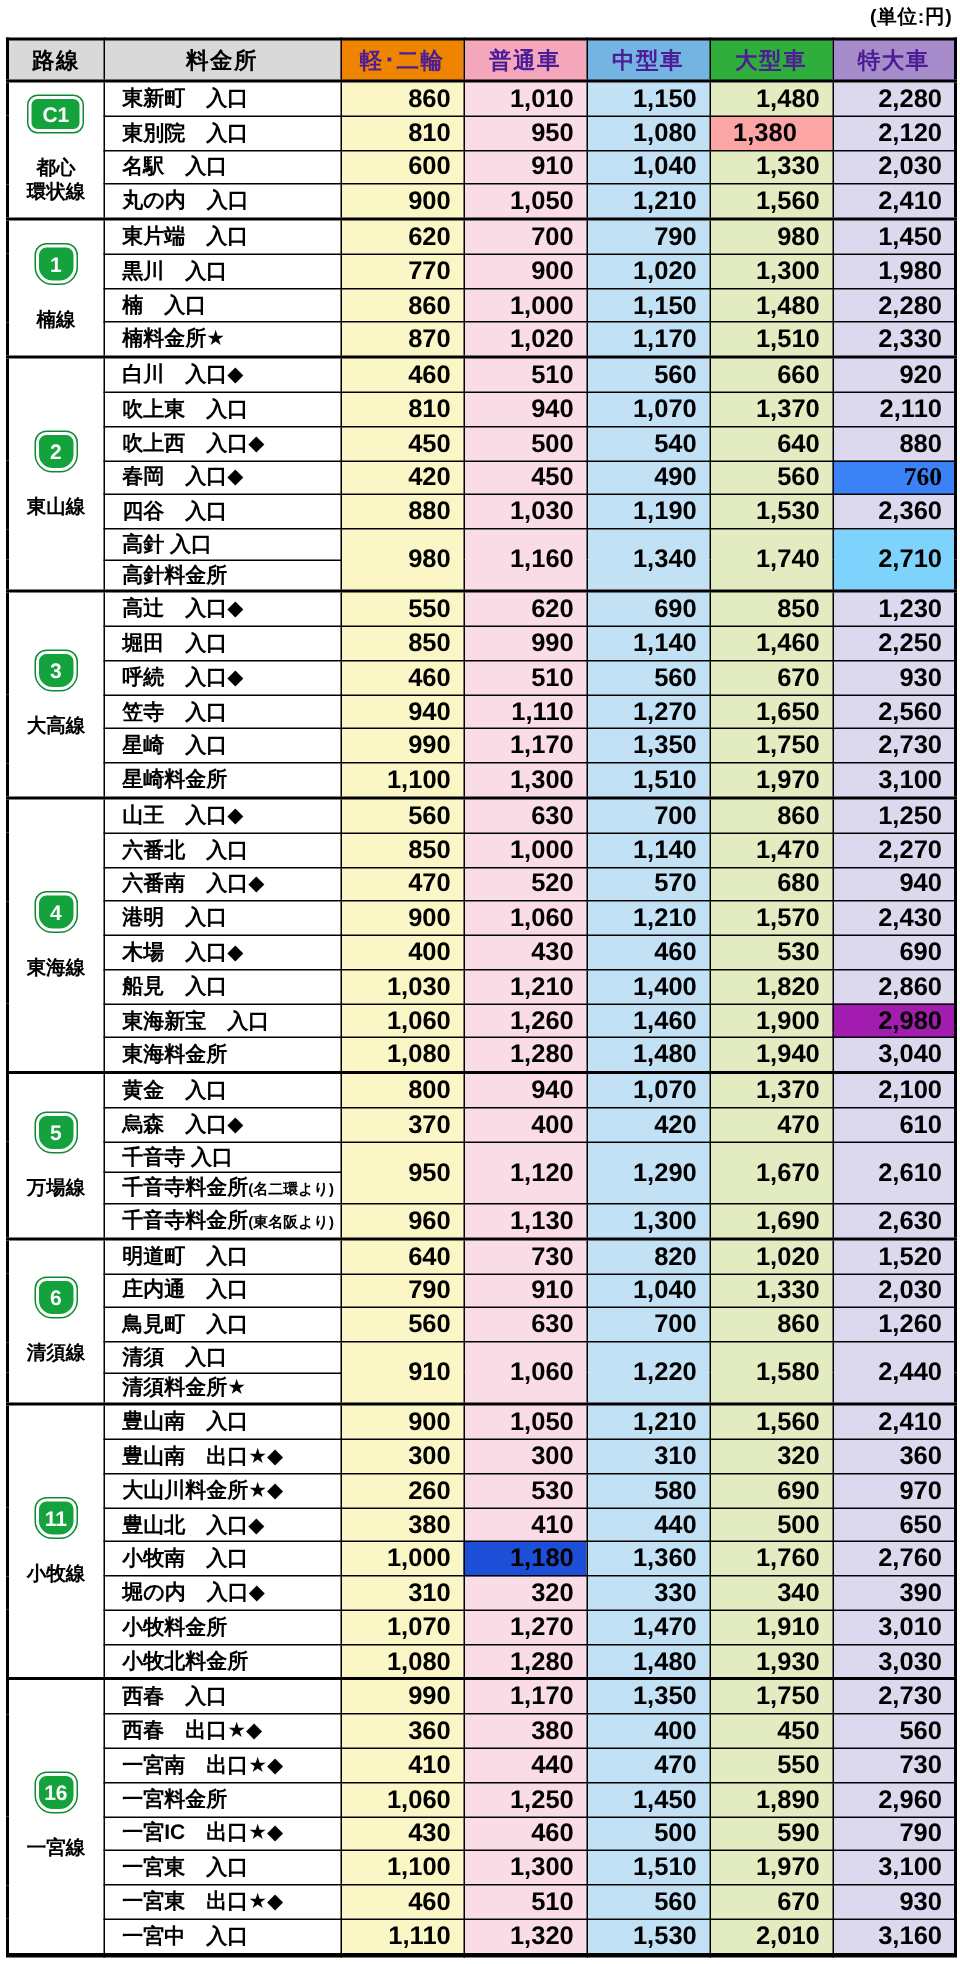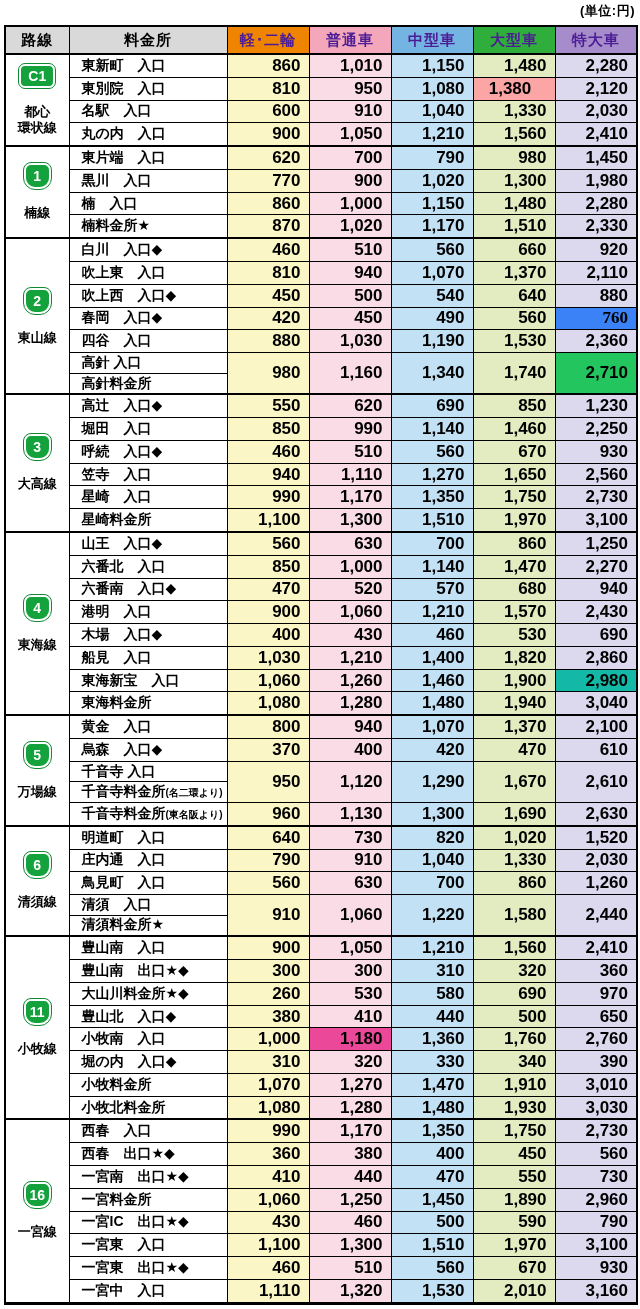--- a/index.html
+++ b/index.html
@@ -186,21 +186,21 @@
           <td class="fare-cell" style="background: rgb(194, 225, 245);">1,190</td>
           <td class="fare-cell" style="background: rgb(226, 236, 192);">1,530</td>
           <td class="fare-cell" style="background: rgb(220, 217, 238);">2,360</td>
         </tr>
         <tr>
           <td class="name-cell">高針 入口</td>
           <td class="fare-cell" rowspan="2" style="background: rgb(250, 246, 197);">980</td>
           <td class="fare-cell" rowspan="2" style="background: rgb(249, 220, 230);">1,160</td>
           <td class="fare-cell" rowspan="2" style="background: rgb(194, 225, 245);">1,340</td>
           <td class="fare-cell" rowspan="2" style="background: rgb(226, 236, 192);">1,740</td>
-          <td class="fare-cell" rowspan="2" style="background: #22c55e;">2,710</td>
+          <td class="fare-cell" rowspan="2" style="background: #7dd3fc;">2,710</td>
         </tr>
         <tr>
           <td class="name-cell">高針料金所</td>
         </tr>
         <tr>
           <td rowspan="6" class="route-cell sec"><div class="badge" style="background: rgb(20, 162, 60);">3</div><div class="line-name">大高線</div></td>
           <td class="name-cell sec">高辻　入口◆</td>
           <td class="fare-cell sec" style="background: rgb(250, 246, 197);">550</td>
           <td class="fare-cell sec" style="background: rgb(249, 220, 230);">620</td>
           <td class="fare-cell sec" style="background: rgb(194, 225, 245);">690</td>
@@ -295,21 +295,21 @@
           <td class="fare-cell" style="background: rgb(194, 225, 245);">1,400</td>
           <td class="fare-cell" style="background: rgb(226, 236, 192);">1,820</td>
           <td class="fare-cell" style="background: rgb(220, 217, 238);">2,860</td>
         </tr>
         <tr>
           <td class="name-cell">東海新宝　入口</td>
           <td class="fare-cell" style="background: rgb(250, 246, 197);">1,060</td>
           <td class="fare-cell" style="background: rgb(249, 220, 230);">1,260</td>
           <td class="fare-cell" style="background: rgb(194, 225, 245);">1,460</td>
           <td class="fare-cell" style="background: rgb(226, 236, 192);">1,900</td>
-          <td class="fare-cell" style="background: #14b8a6;">2,980</td>
+          <td class="fare-cell" style="background: #a21caf;">2,980</td>
         </tr>
         <tr>
           <td class="name-cell">東海料金所</td>
           <td class="fare-cell" style="background: rgb(250, 246, 197);">1,080</td>
           <td class="fare-cell" style="background: rgb(249, 220, 230);">1,280</td>
           <td class="fare-cell" style="background: rgb(194, 225, 245);">1,480</td>
           <td class="fare-cell" style="background: rgb(226, 236, 192);">1,940</td>
           <td class="fare-cell" style="background: rgb(220, 217, 238);">3,040</td>
         </tr>
         <tr>
@@ -413,21 +413,21 @@
           <td class="name-cell">豊山北　入口◆</td>
           <td class="fare-cell" style="background: rgb(250, 246, 197);">380</td>
           <td class="fare-cell" style="background: rgb(249, 220, 230);">410</td>
           <td class="fare-cell" style="background: rgb(194, 225, 245);">440</td>
           <td class="fare-cell" style="background: rgb(226, 236, 192);">500</td>
           <td class="fare-cell" style="background: rgb(220, 217, 238);">650</td>
         </tr>
         <tr>
           <td class="name-cell">小牧南　入口</td>
           <td class="fare-cell" style="background: rgb(250, 246, 197);">1,000</td>
-          <td class="fare-cell" style="background: #ec4899; padding-left: 24px;">1,180</td>
+          <td class="fare-cell" style="background: #1d4ed8; padding-left: 24px;">1,180</td>
           <td class="fare-cell" style="background: rgb(194, 225, 245);">1,360</td>
           <td class="fare-cell" style="background: rgb(226, 236, 192);">1,760</td>
           <td class="fare-cell" style="background: rgb(220, 217, 238);">2,760</td>
         </tr>
         <tr>
           <td class="name-cell">堀の内　入口◆</td>
           <td class="fare-cell" style="background: rgb(250, 246, 197);">310</td>
           <td class="fare-cell" style="background: rgb(249, 220, 230);">320</td>
           <td class="fare-cell" style="background: rgb(194, 225, 245);">330</td>
           <td class="fare-cell" style="background: rgb(226, 236, 192);">340</td>

